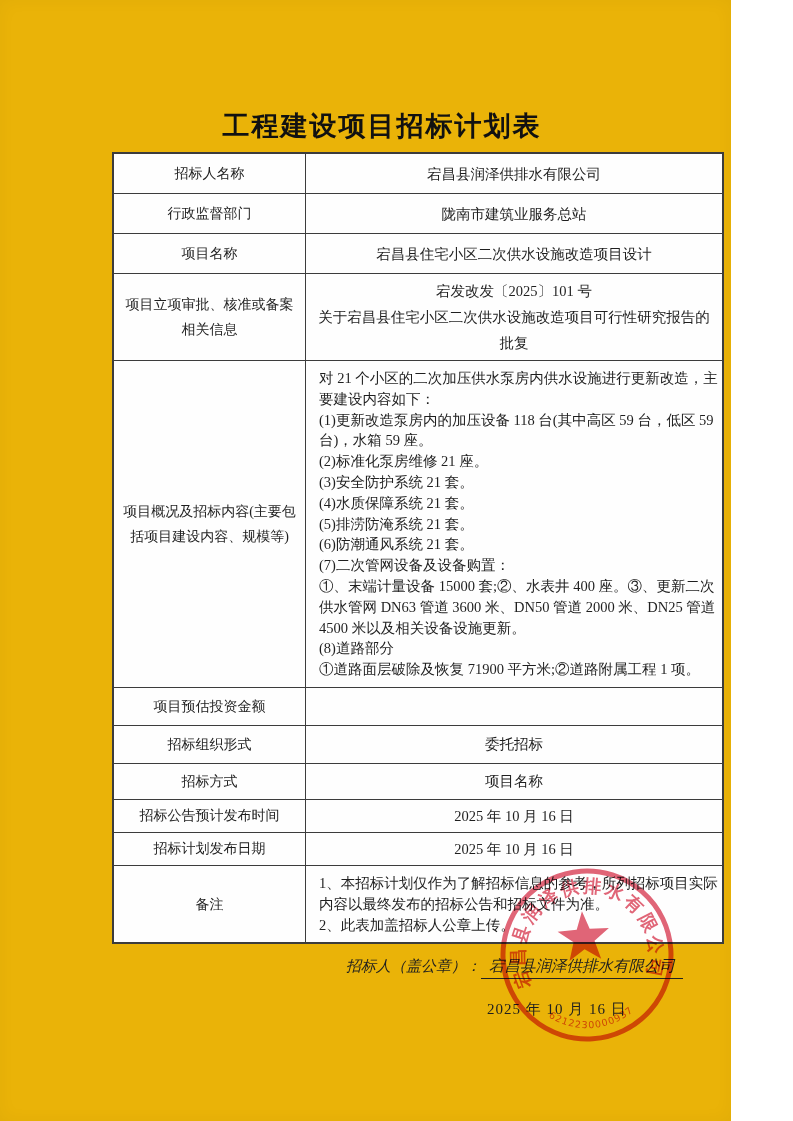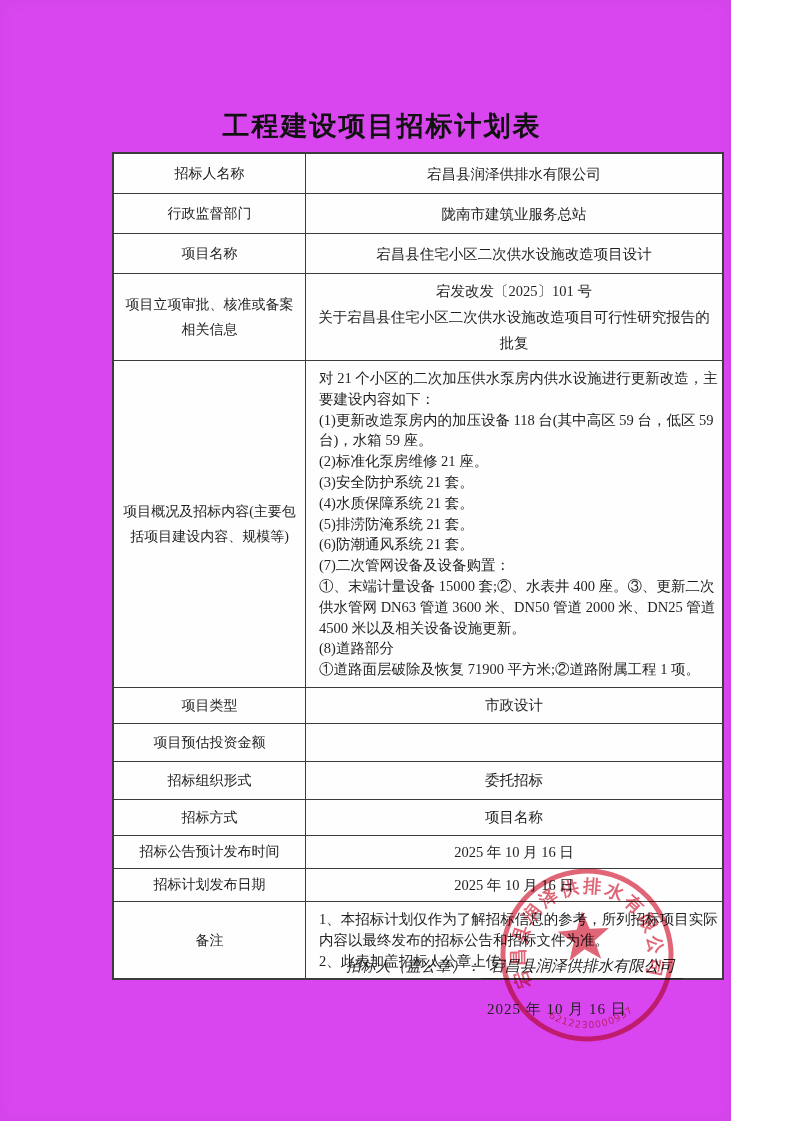--- a/index.html
+++ b/index.html
@@ -5,21 +5,21 @@
   * { margin: 0; padding: 0; box-sizing: border-box; }
   html, body { background: #ffffff; }
   body {
     font-family: "Liberation Serif", "DejaVu Serif", serif;
     color: #1f1f1f;
   }
   .page {
     position: relative;
     width: 731px;
     height: 1121px;
-    background: #d946ef;
+    background: #eab308;
     overflow: hidden;
     box-shadow: inset 0 0 18px rgba(0,0,0,0.04);
   }
   .doc-title {
     position: absolute;
     left: 112px;
     top: 108px;
     width: 540px;
     text-align: center;
     font-size: 27px;
@@ -144,24 +144,20 @@
 (3)安全防护系统 21 套。
 (4)水质保障系统 21 套。
 (5)排涝防淹系统 21 套。
 (6)防潮通风系统 21 套。
 (7)二次管网设备及设备购置：
 ①、末端计量设备 15000 套;②、水表井 400 座。③、更新二次供水管网 DN63 管道 3600 米、DN50 管道 2000 米、DN25 管道 4500 米以及相关设备设施更新。
 (8)道路部分
 ①道路面层破除及恢复 71900 平方米;②道路附属工程 1 项。</div>
     </div>
 
-    <div class="t-row" style="min-height:36px">
-      <div class="t-label">项目类型</div>
-      <div class="t-value">市政设计</div>
-    </div>
 
     <div class="t-row" style="min-height:38px">
       <div class="t-label">项目预估投资金额</div>
     </div>
 
     <div class="t-row" style="min-height:38px">
       <div class="t-label">招标组织形式</div>
       <div class="t-value">委托招标</div>
     </div>
 

